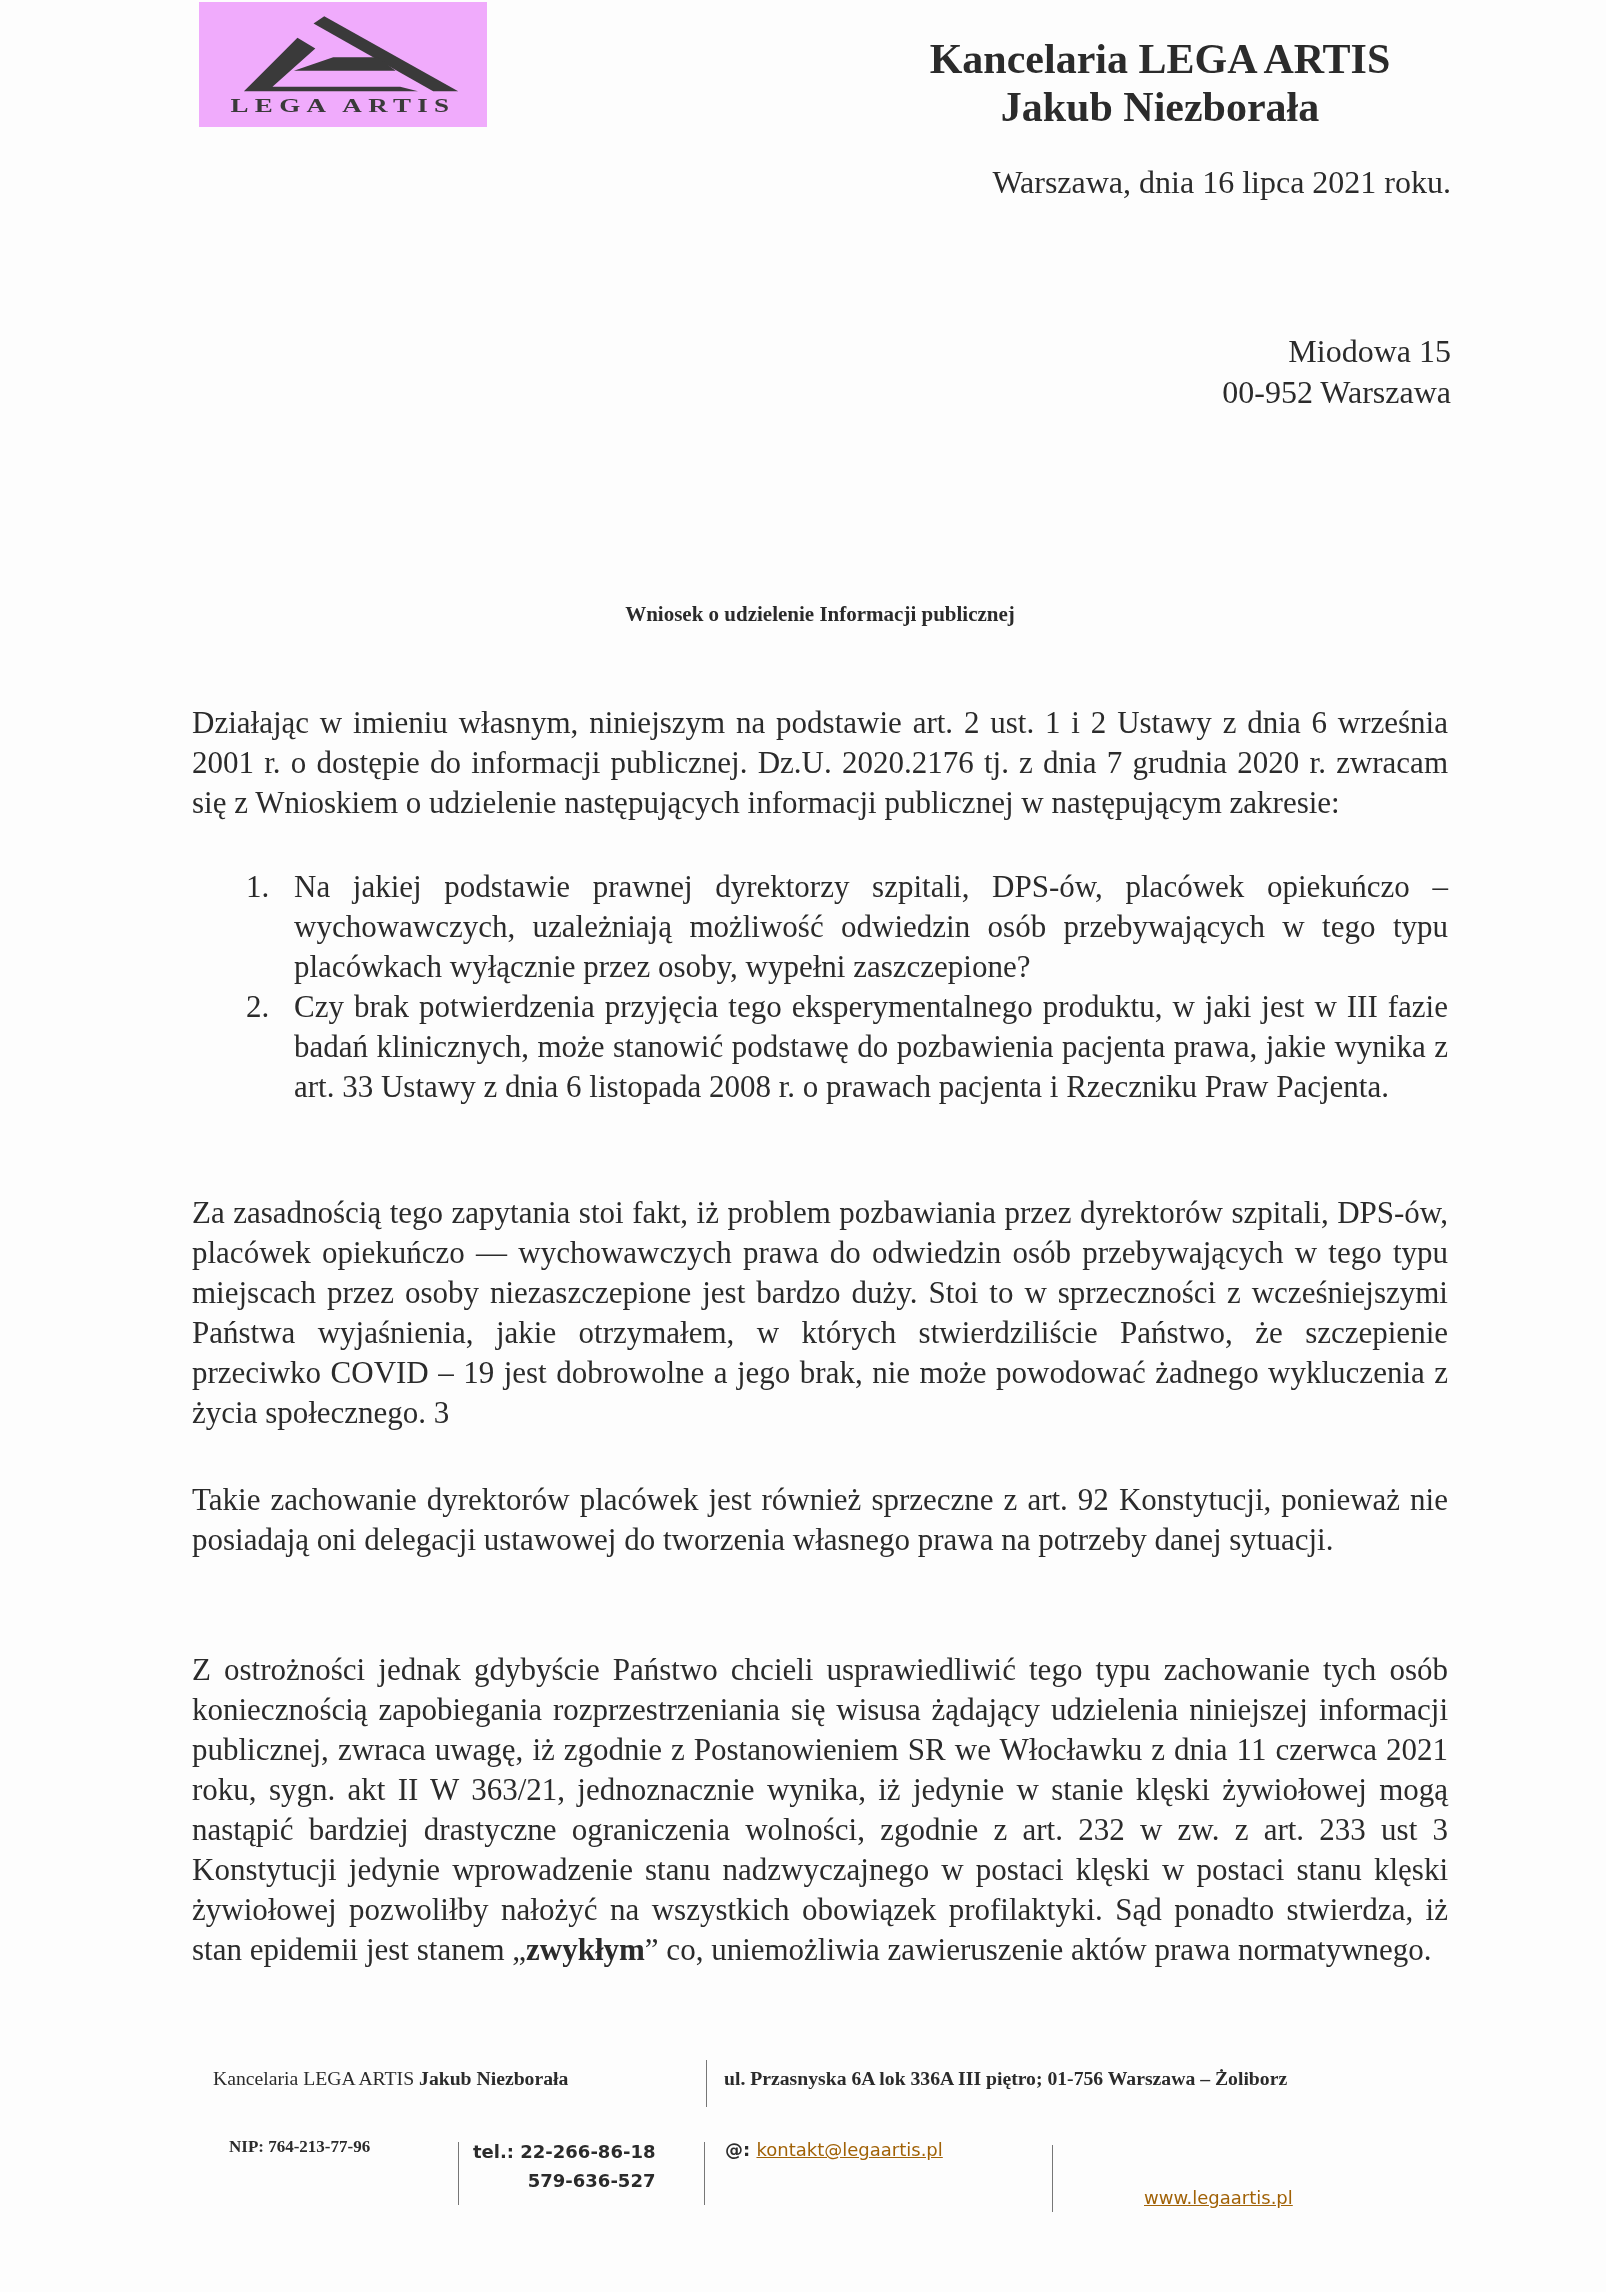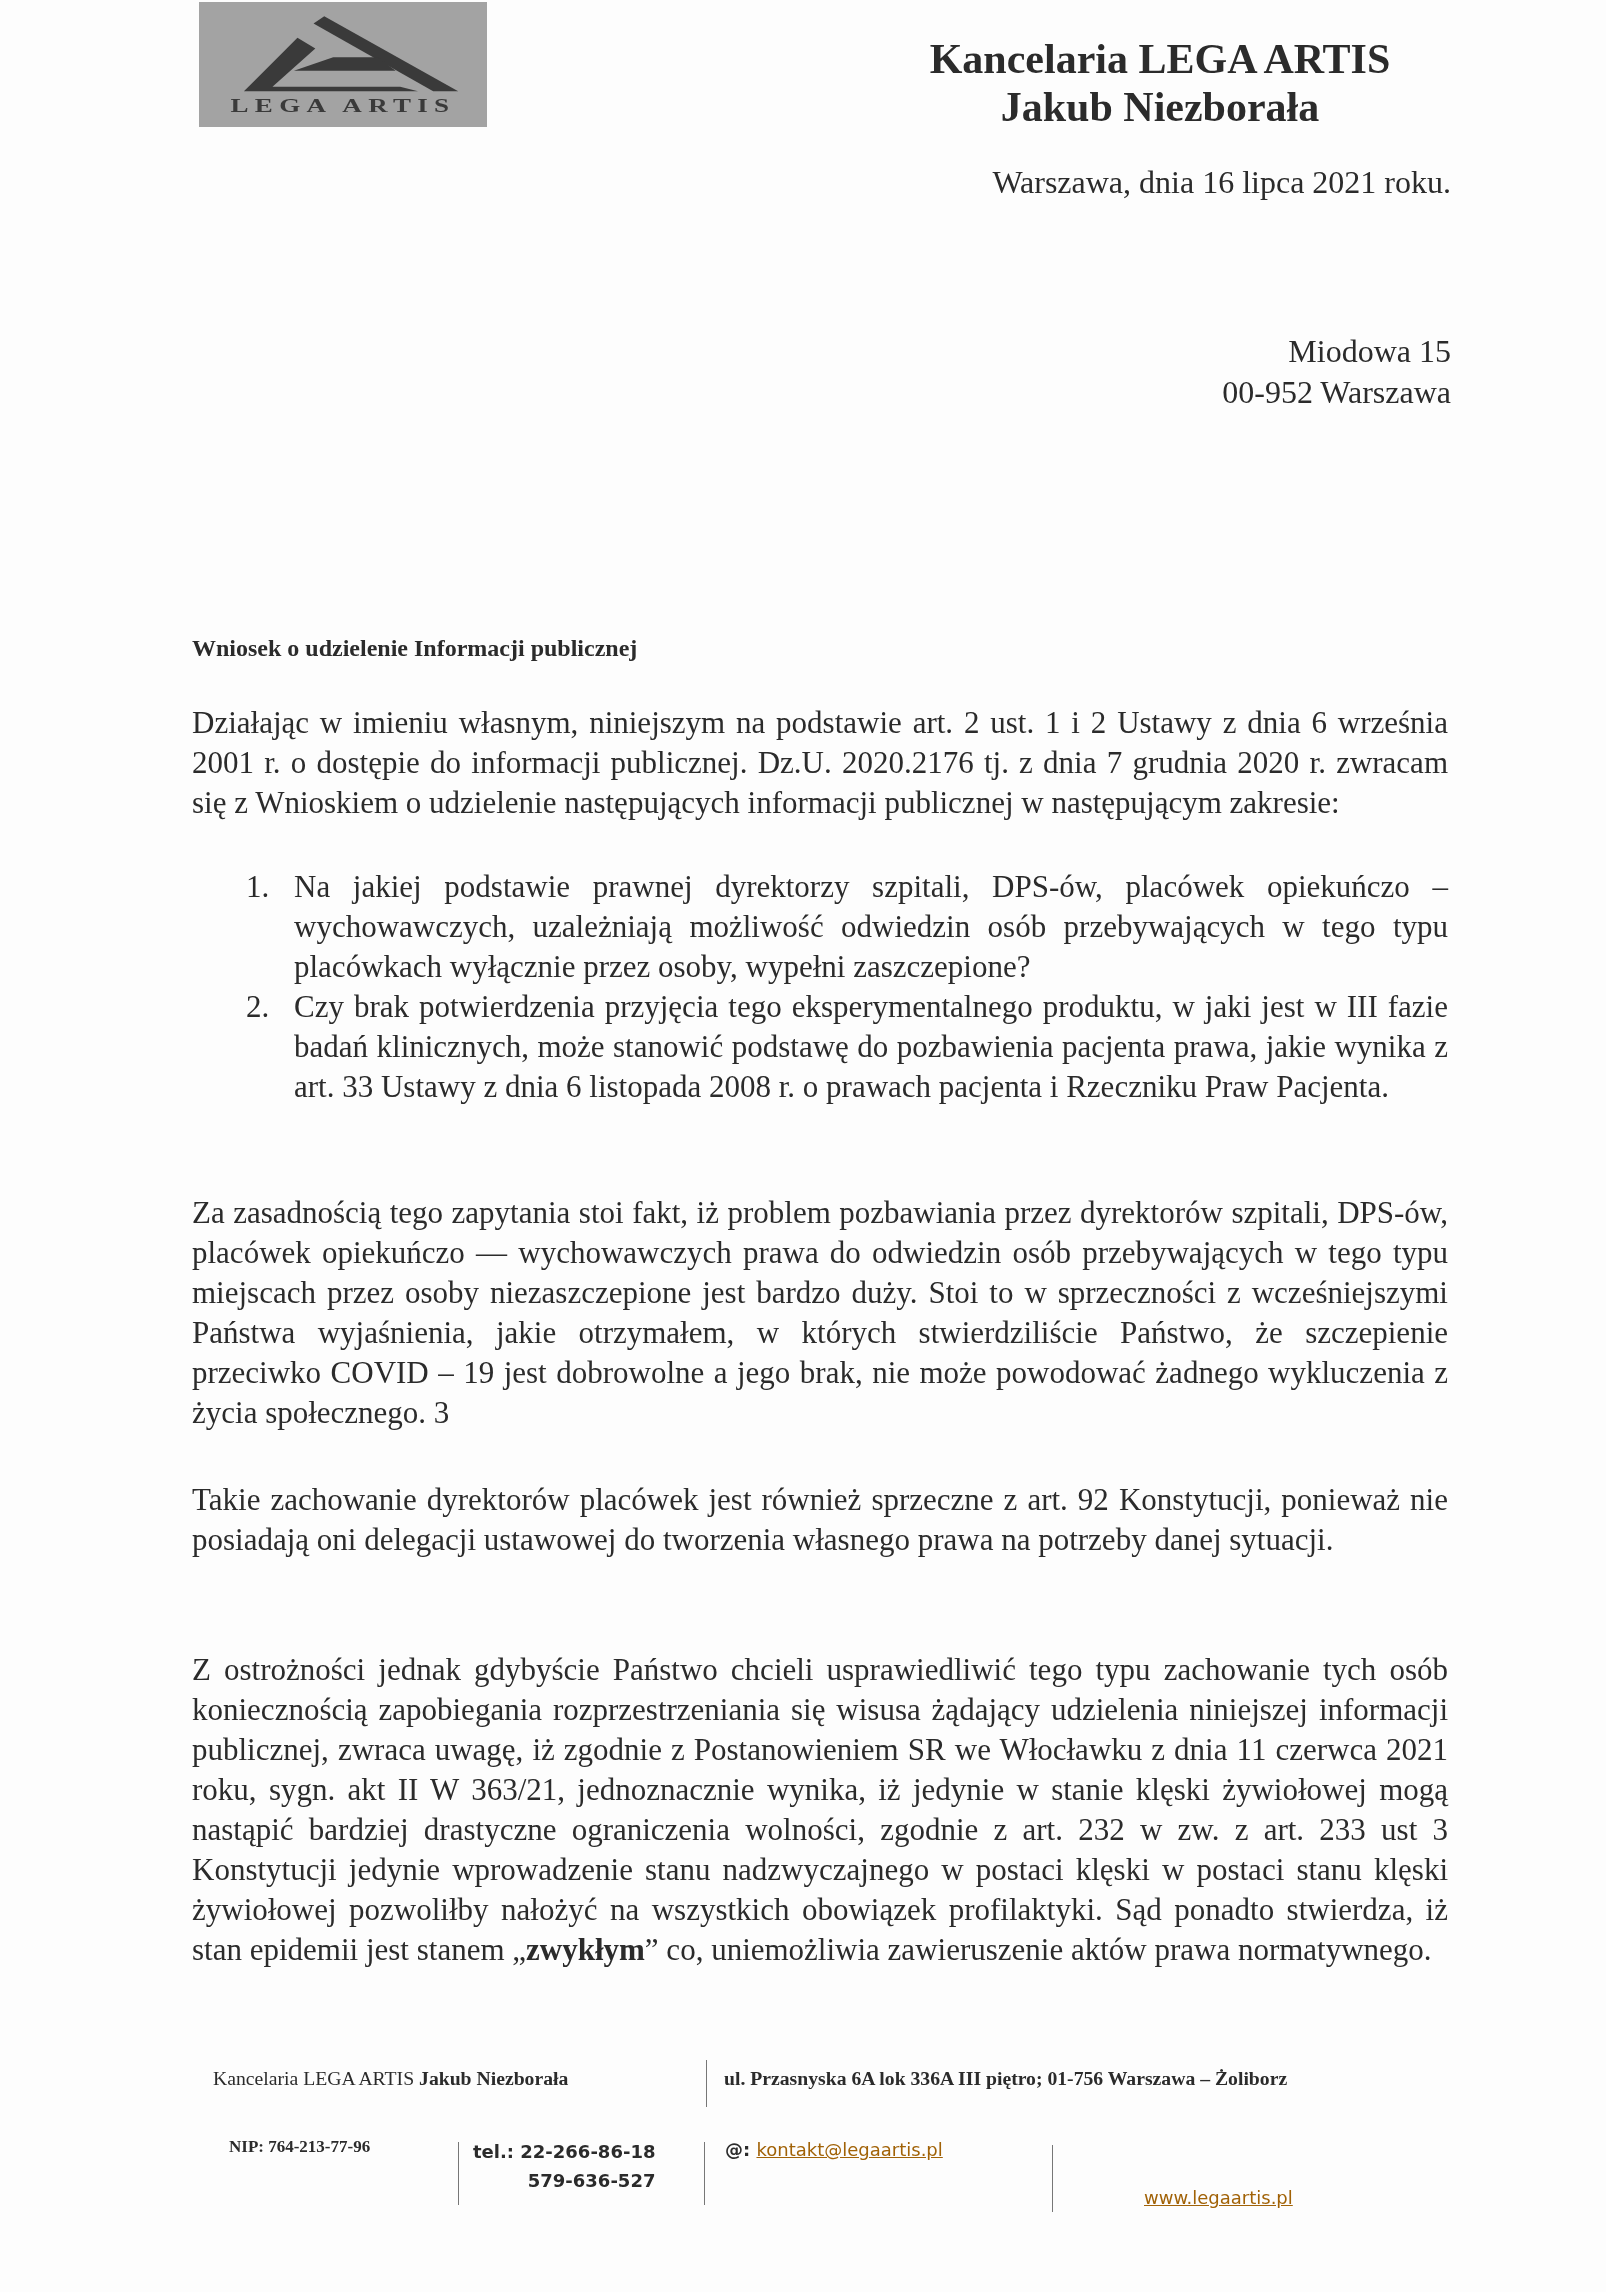--- a/index.html
+++ b/index.html
@@ -4,37 +4,37 @@
 <style>
   html, body { margin: 0; padding: 0; background: #ffffff; }
   body {
     width: 1607px; height: 2293px; position: relative; overflow: hidden;
     font-family: "Liberation Serif", "DejaVu Serif", serif; color: #2b2b2b;
     background: #fdfdfd;
   }
   .abs { position: absolute; }
 
   
-  #logo { left: 199px; top: 1.8px; width: 288px; height: 125px; background: #a3a3a3; }
+  #logo { left: 199px; top: 1.8px; width: 288px; height: 125px; background: #f0abfc; }
   #logo svg { position: absolute; left: 0; top: 0; }
   #logo .logo-text {
     position: absolute; left: 0; right: 0; top: 88px; text-align: center;
     font-family: "Liberation Serif", serif; font-weight: bold; font-size: 27px;
     letter-spacing: 6.3px; color: #3a3a3a; transform: scaleY(0.72);
   }
 
   
   .firm-name { left: 860px; top: 34px; width: 600px; text-align: center; font-size: 42px; font-weight: bold; line-height: 50px; }
   .firm-owner { left: 860px; top: 82px; width: 600px; text-align: center; font-size: 42px; font-weight: bold; line-height: 50px; }
   .date-line { left: 806px; top: 163px; width: 645px; text-align: right; font-size: 32px; line-height: 39px; }
 
   .recipient { left: 806px; top: 331px; width: 645px; text-align: right; font-size: 32px; line-height: 41px; }
   .recipient .name { font-style: italic; font-weight: bold; }
 
-  .title { left: 192px; top: 629px; width: 1256px; text-align: left; font-size: 24px; font-weight: bold; line-height: 39px; }
+  .title { left: 192px; top: 595px; width: 1256px; text-align: center; font-size: 21px; font-weight: bold; line-height: 39px; }
 
   .body-text { left: 192px; width: 1256px; font-size: 31px; line-height: 40px; text-align: justify; }
   .p1 { top: 703px; }
   .list { left: 192px; top: 867px; width: 1256px; font-size: 31px; line-height: 40px; }
   .list-item { display: flex; text-align: justify; }
   .list-num { width: 102px; flex: 0 0 102px; text-align: right; padding-right: 0; box-sizing: border-box; }
   .list-num span { display: inline-block; width: 48px; text-align: left; }
   .list-text { flex: 1; }
   .p2 { top: 1193px; }
   .p3 { top: 1480px; }

